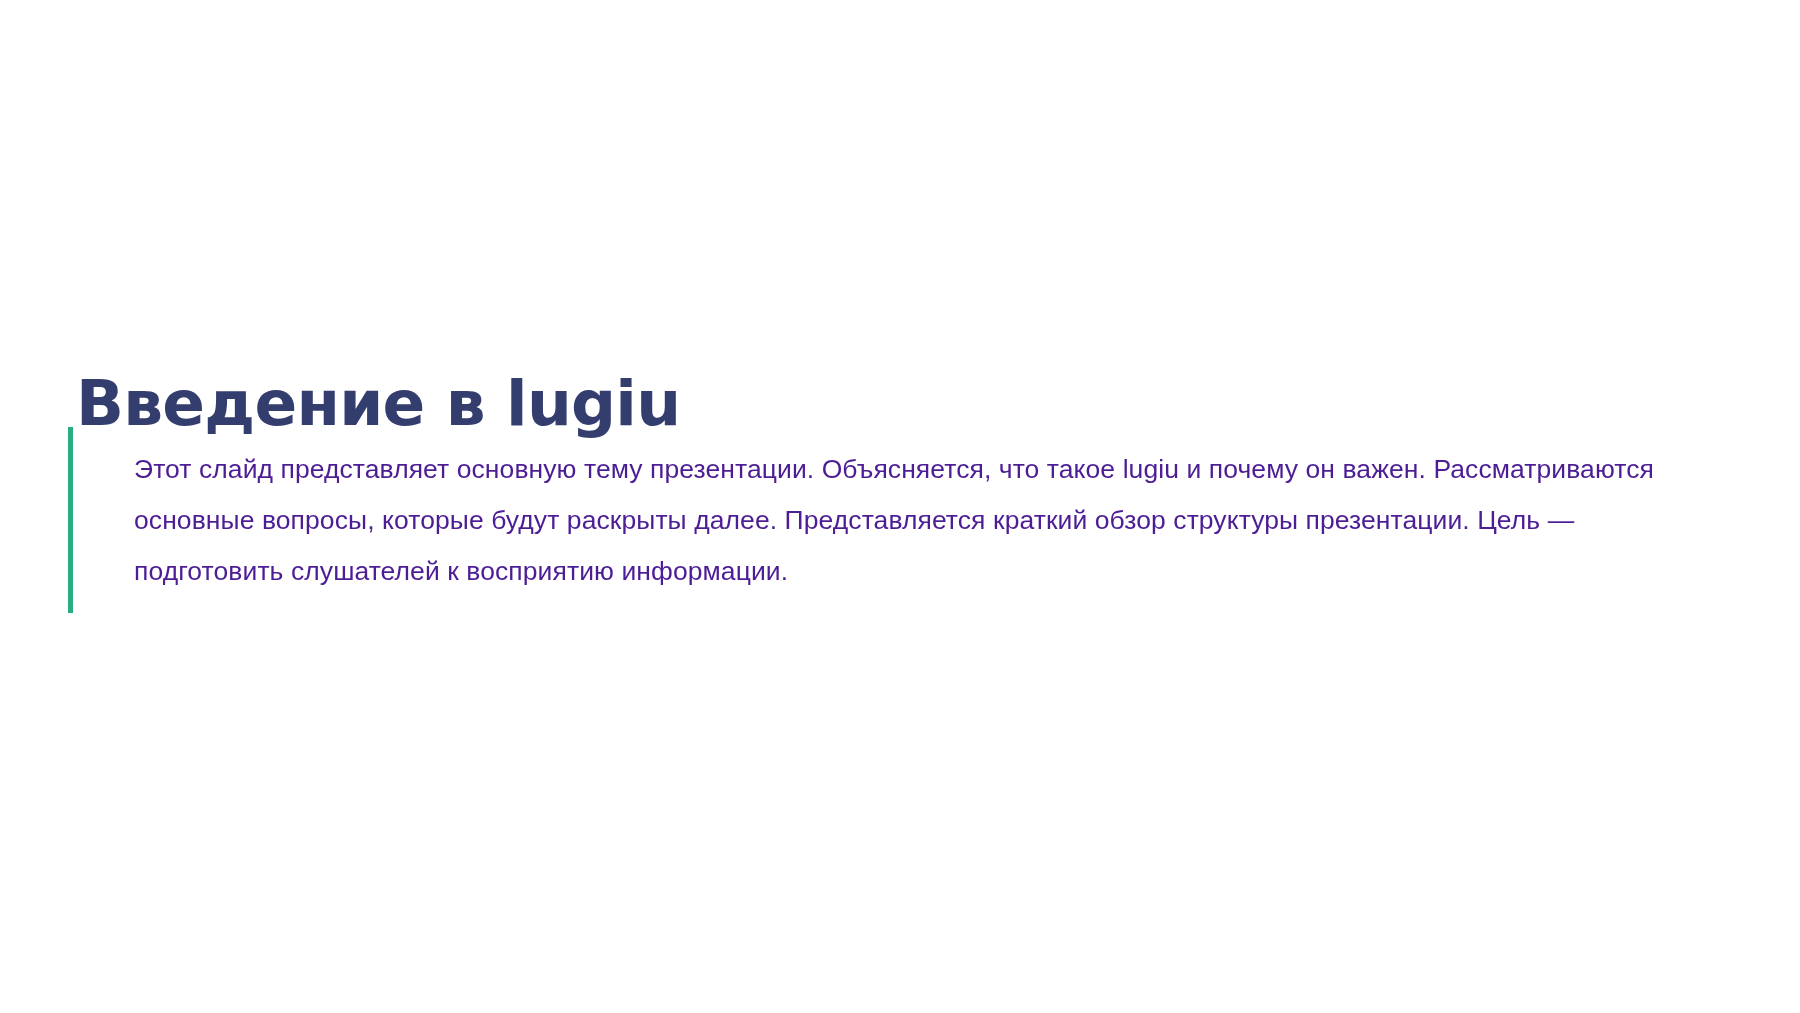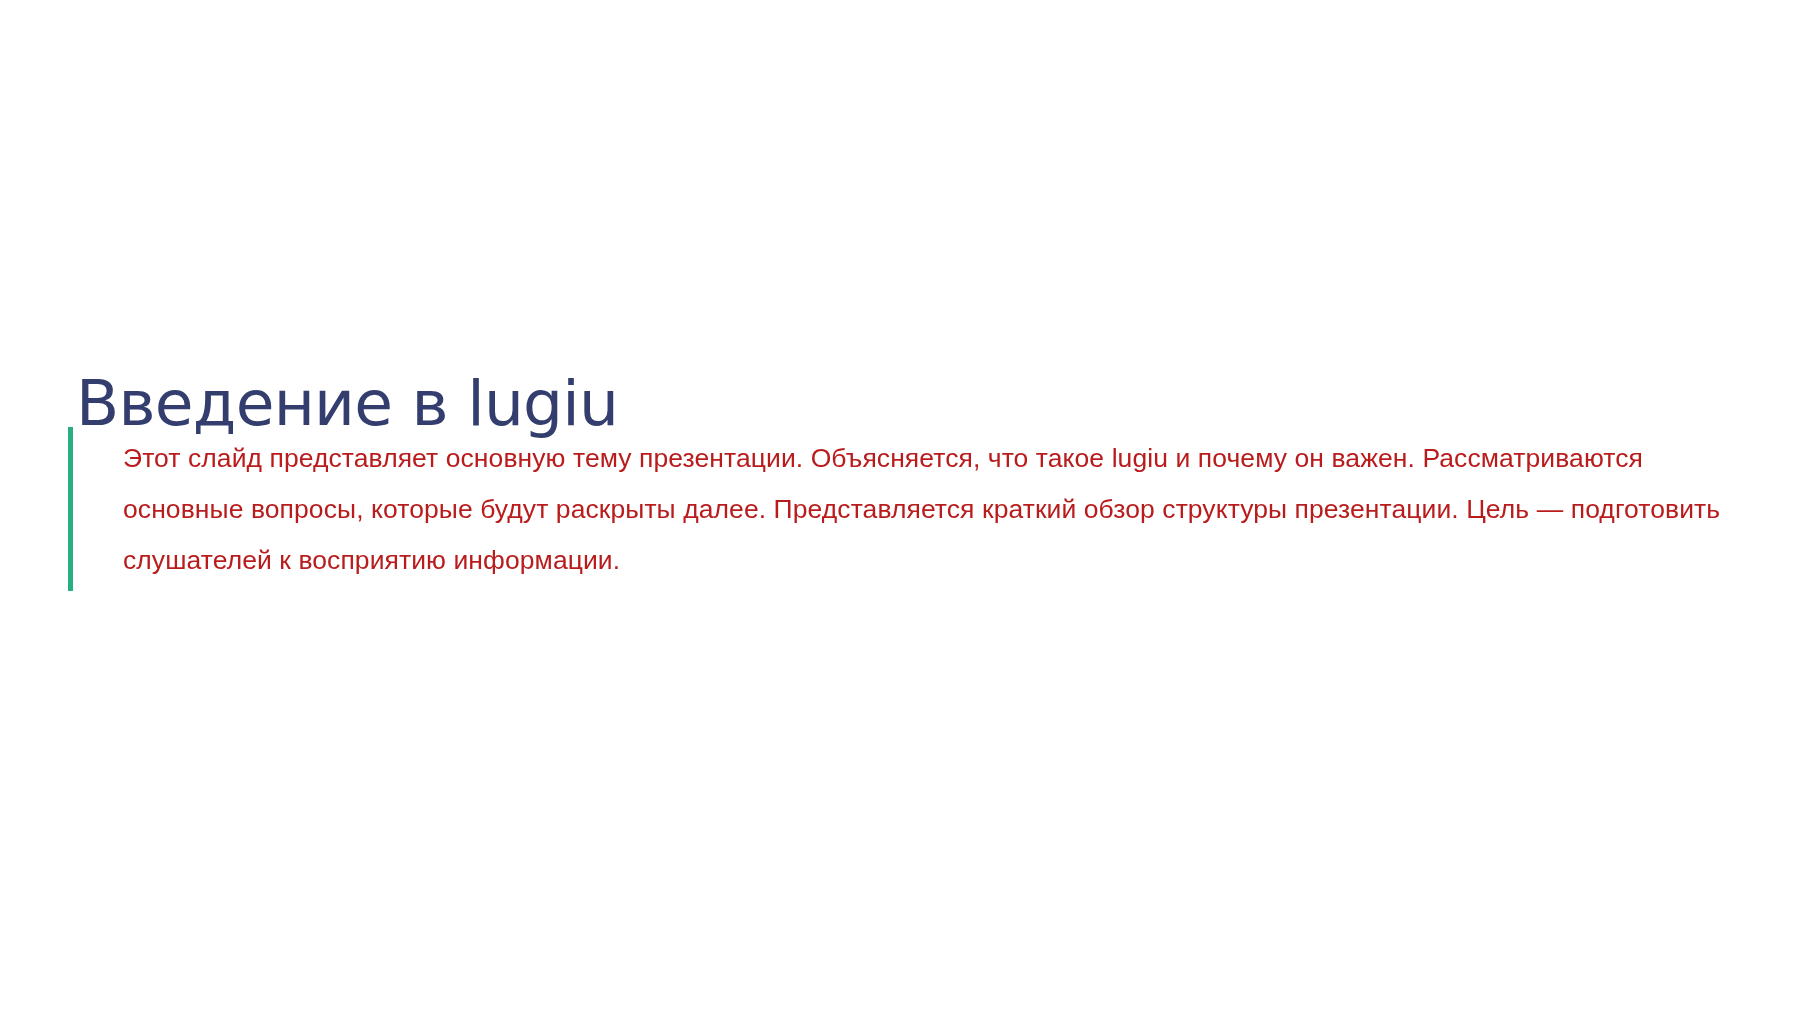--- a/index.html
+++ b/index.html
@@ -33,21 +33,21 @@
   }
 
   
   .slide-title {
     position: absolute;
     left: 76px;
     top: 372px;
     margin: 0;
     font-family: "DejaVu Sans", "Liberation Sans", sans-serif;
     font-size: 63px;
-    font-weight: 400;
+    font-weight: 700;
     line-height: 1.02;
     letter-spacing: -0.012em;
     color: #343E6E;
     white-space: nowrap;
   }
 
   
   .body-block {
     position: absolute;
     left: 68px;
@@ -65,26 +65,26 @@
     border-radius: 0;
   }
 
   .body-text-wrap {
     flex: 1 1 auto;
     padding-left: 45px;
     padding-top: 1px;
   }
 
   .body-text {
-    margin: 5px;
+    margin: 16px;
     font-family: "Liberation Sans", "DejaVu Sans", sans-serif;
     font-size: 26.5px;
     font-weight: 400;
     line-height: 51px;
-    color: #b91c1c;
+    color: #4c1d95;
     letter-spacing: 0.003em;
     max-width: 1600px;
     text-align: left;
   }
 </style>
 </head>
 <body>
 
 <div class="slide">
   <div class="slide-content">

